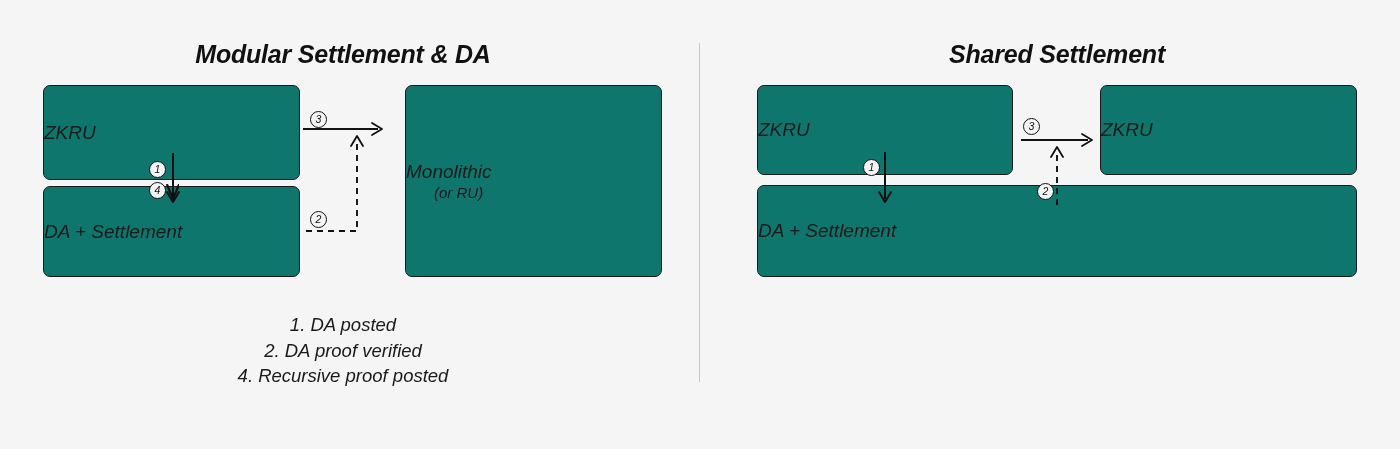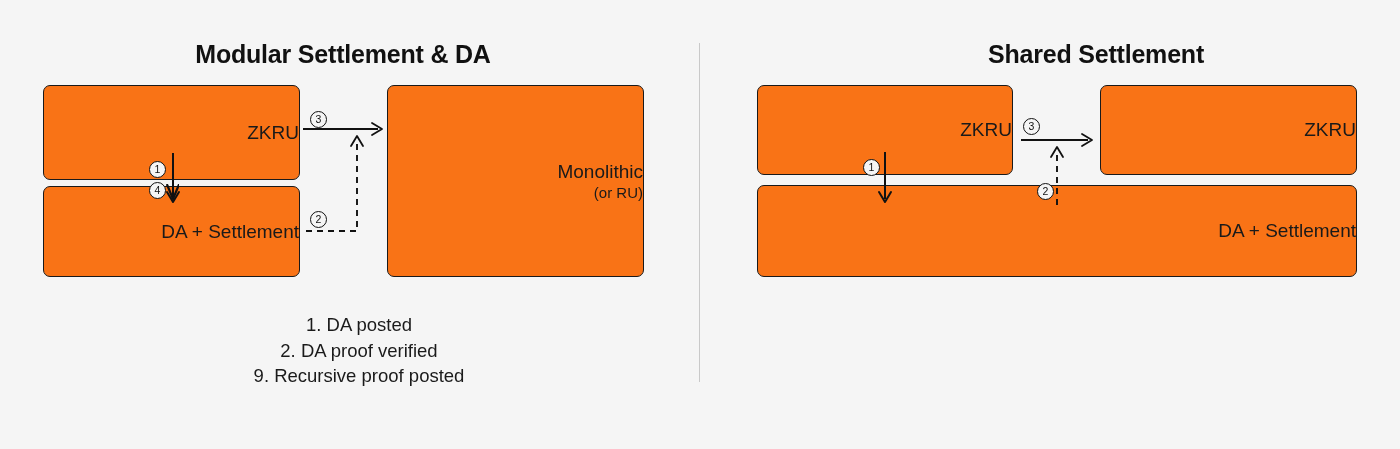--- a/index.html
+++ b/index.html
@@ -11,20 +11,21 @@
     height: 449px;
     background: #f5f5f5;
     font-family: "Liberation Sans", sans-serif;
     color: #121212;
     overflow: hidden;
   }
   #stage {
     position: relative;
     width: 1400px;
     height: 449px;
+    font-style: italic;
   }
 
   
   .panel { position: absolute; top: 0; height: 449px; }
   #panel-left  { left: 0;    width: 699px; }
   #panel-right { left: 699px; width: 701px; }
 
   .divider {
     position: absolute;
     left: 699px;
@@ -38,32 +39,32 @@
   .panel-title {
     position: absolute;
     text-align: center;
     font-size: 25px;
     font-weight: bold;
     letter-spacing: -0.2px;
     color: #111111;
     white-space: nowrap;
   }
   #title-left  { left: 43px;  top: 40px; width: 600px; }
-  #title-right { left: 796px; top: 40px; width: 600px; }
+  #title-right { left: 757px; top: 40px; width: 600px; }
 
   
   .node-box {
     position: absolute;
-    background: #f97316;
+    background: #0f766e;
     border: 1.6px solid #1a1a1a;
     border-radius: 7px;
     box-sizing: border-box;
     display: flex;
     flex-direction: column;
-    align-items: flex-end;
+    align-items: flex-start;
     justify-content: center;
   }
   .node-label {
     font-size: 19px;
     color: #1a1a1a;
     line-height: 1.22;
     text-align: center;
     white-space: nowrap;
   }
   .node-sublabel {
@@ -71,21 +72,21 @@
     color: #1a1a1a;
     line-height: 1.2;
     text-align: center;
     white-space: nowrap;
     margin-left: 28px;
   }
 
   
   #box-l-zkru       { left: 43px;  top: 85px;  width: 257px; height: 95px; }
   #box-l-da         { left: 43px;  top: 186px; width: 257px; height: 91px; }
-  #box-l-monolithic { left: 387px; top: 85px;  width: 257px; height: 192px; }
+  #box-l-monolithic { left: 405px; top: 85px;  width: 257px; height: 192px; }
 
   
   #box-r-zkru-a { left: 757px;  top: 85px;  width: 256px; height: 90px; }
   #box-r-zkru-b { left: 1100px; top: 85px;  width: 257px; height: 90px; }
   #box-r-da     { left: 757px;  top: 185px; width: 600px; height: 92px; }
 
   
   #arrows {
     position: absolute;
     left: 0; top: 0;
@@ -123,21 +124,21 @@
 
   
   .caption {
     position: absolute;
     text-align: center;
     font-size: 18.5px;
     line-height: 25.5px;
     color: #1a1a1a;
     white-space: nowrap;
   }
-  #caption-left  { left: 59px;  top: 312px; width: 600px; }
+  #caption-left  { left: 43px;  top: 312px; width: 600px; }
   #caption-right { left: 757px; top: 312px; width: 600px; }
   .caption-line { display: block; }
 </style>
 </head>
 <body>
 
 <div id="stage">
 
   <div class="divider"></div>
 
@@ -159,21 +160,21 @@
   </div>
 
   <div class="step-badge" id="badge-l-1">1</div>
   <div class="step-badge" id="badge-l-4">4</div>
   <div class="step-badge" id="badge-l-3">3</div>
   <div class="step-badge" id="badge-l-2">2</div>
 
   <div class="caption" id="caption-left">
     <span class="caption-line">1. DA posted</span>
     <span class="caption-line">2. DA proof verified</span>
-    <span class="caption-line">9. Recursive proof posted</span>
+    <span class="caption-line">4. Recursive proof posted</span>
   </div>
 
   <div class="panel" id="panel-right"></div>
 
   <div class="panel-title" id="title-right">Shared Settlement</div>
 
   <div class="node-box" id="box-r-zkru-a">
     <div class="node-label">ZKRU</div>
   </div>
 

